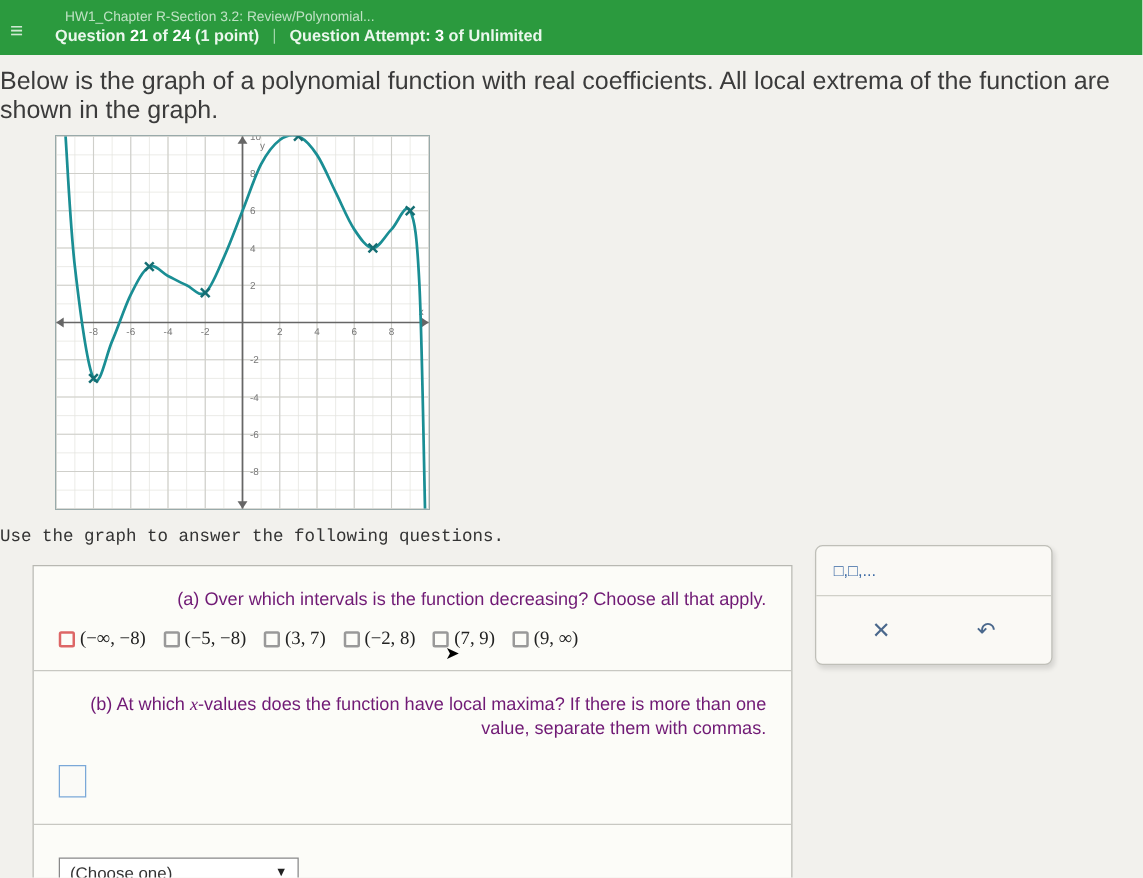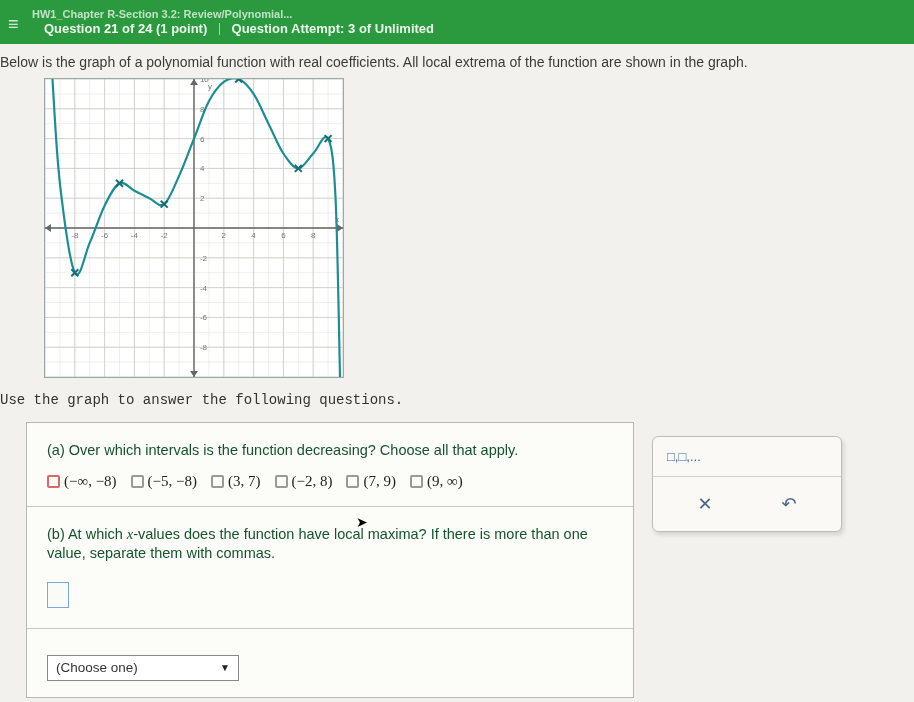--- a/index.html
+++ b/index.html
@@ -1,30 +1,30 @@
 <!DOCTYPE html>
 <html><head>
 <meta charset="utf-8">
 <style>
 * { box-sizing: border-box; margin: 0; padding: 0; }
 body { font-family: Arial, Helvetica, sans-serif; background: #f2f1ed; width: 914px; height: 702px; overflow: hidden; position: relative; }
 .top-bar { background: #2b9a3e; color: #d7efda; padding: 0 12px; height: 44px; display: flex; flex-direction: column; justify-content: center; position: relative; }
 .top-bar .hamburger { position: absolute; left: 8px; top: 14px; color: #cfe9d2; font-size: 18px; cursor: pointer; }
-.top-bar .line1 { font-size: 11px; margin-left: 20px; color: #bfe2c4; font-weight: bold; }
+.top-bar .line1 { font-size: 11px; margin-left: 40px; color: #bfe2c4; }
 .top-bar .line2 { font-size: 13px; margin-left: 32px; color: #eaf7ec; margin-top: 1px; font-weight: bold; }
 .top-bar .line2 .divider { display: inline-block; width: 1px; height: 12px; background: #9fd6a9; margin: 0 8px; vertical-align: -2px; }
 .top-bar b { color: #fff; }
-.intro { padding: 10px 0 8px 0; font-size: 14px; color: #3b3b3b; }
+.intro { padding: 10px 0 8px 0; font-size: 20px; color: #3b3b3b; }
 .graph-box { border: 1px solid #9aa; background: #fff; width: 300px; height: 300px; margin-left: 44px; position: relative; }
 .graph-box svg { width: 100%; height: 100%; display: block; }
 .sub-text { font-size: 14px; color: #333; margin: 14px 0 14px 0; font-family: Liberation Mono, monospace; }
 .question-panel { border: 1px solid #b8b8b2; background: #fcfcf8; width: 608px; margin-left: 26px; }
 .q-section { padding: 18px 20px 16px 20px; border-bottom: 1px solid #c8c8c2; }
 .q-section:last-child { border-bottom: none; }
-.q-text { font-size: 14.5px; color: #14532d; margin-bottom: 12px; line-height: 1.35; }
+.q-text { font-size: 14.5px; color: #701a75; margin-bottom: 12px; line-height: 1.35; text-align: right; }
 .ital { font-style: italic; font-family: "Times New Roman", serif; }
 .choices { display: flex; gap: 14px; flex-wrap: wrap; align-items: center; font-size: 15px; font-family: "Times New Roman", serif; color: #222; }
 .choice { display: inline-flex; align-items: center; gap: 4px; }
 .cbox { width: 13px; height: 13px; border: 2px solid #999; border-radius: 2px; display: inline-block; }
 .cbox.selected { border-color: #d66; }
 .input-box { width: 22px; height: 26px; border: 1.5px solid #7aa8d8; background: #fafaf7; display: inline-block; margin-top: 6px; }
 .select-box { border: 1px solid #888; background: #fff; height: 26px; width: 192px; padding: 0 8px; display: flex; align-items: center; justify-content: space-between; font-size: 13.5px; color: #333; cursor: pointer; margin-top: 8px; }
 .select-box .arrow { font-size: 10px; color: #222; }
 .side-panel { position: absolute; left: 652px; top: 436px; width: 190px; border: 1px solid #bfbfb8; border-radius: 6px; background: #faf9f5; box-shadow: 2px 3px 4px rgba(0,0,0,0.12); }
 .side-top { padding: 12px 14px; font-size: 13px; color: #3b6aa5; border-bottom: 1px solid #d0d0c8; }

